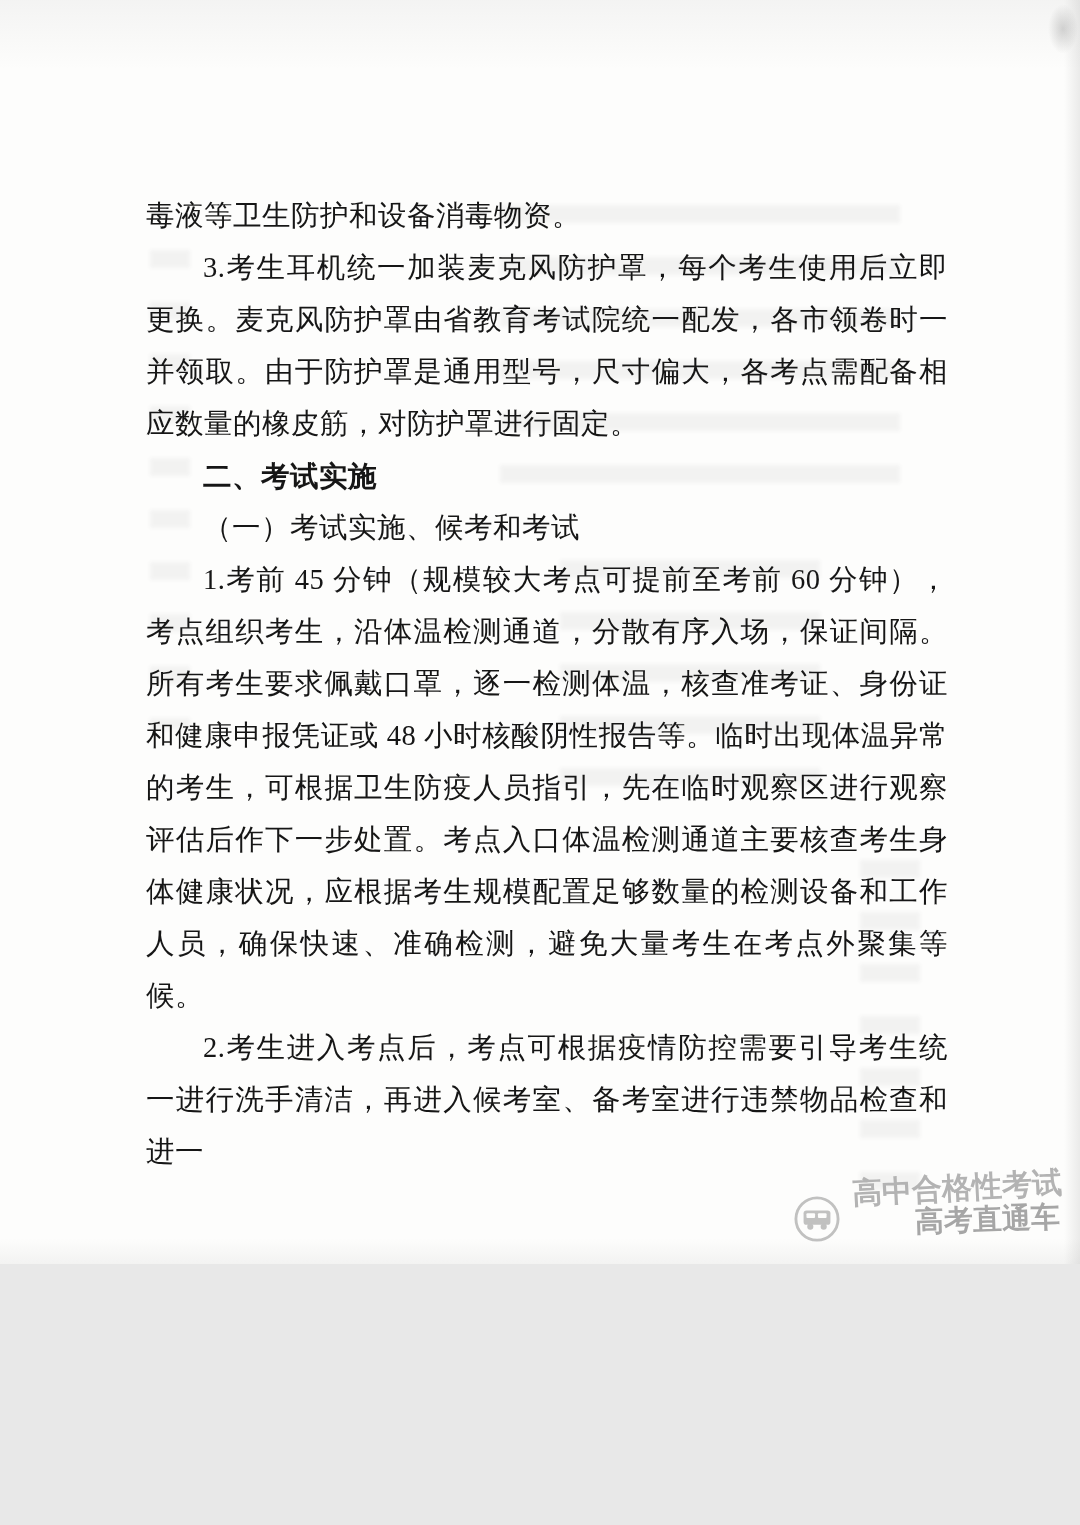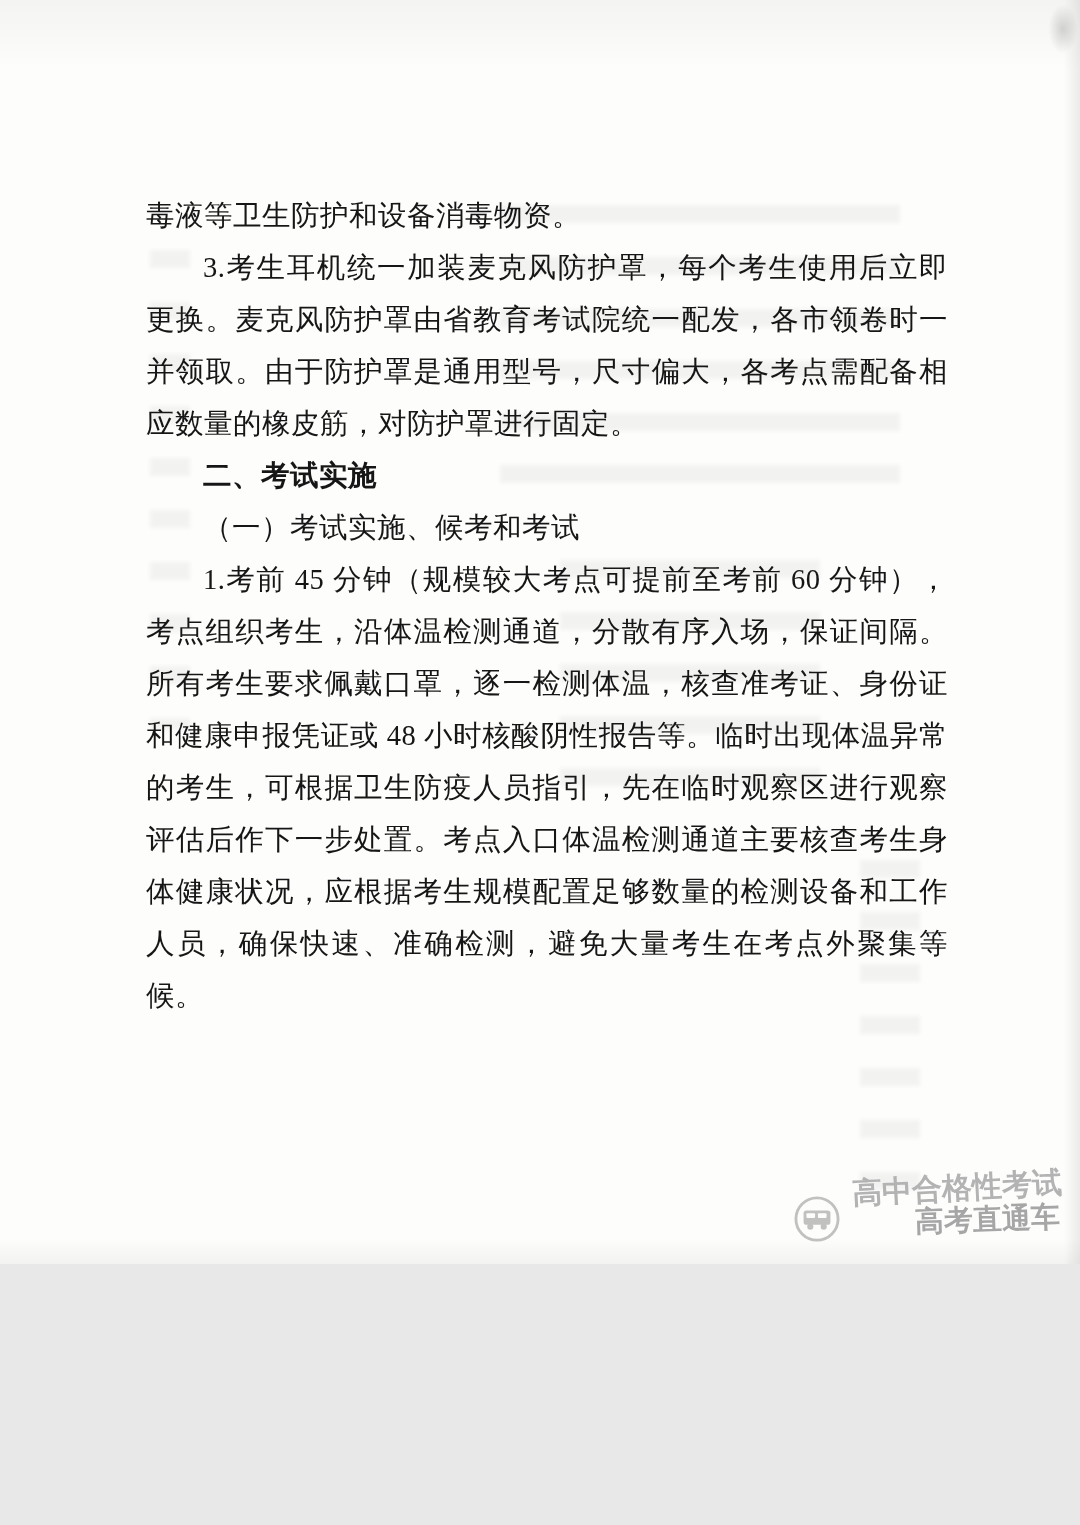--- a/index.html
+++ b/index.html
@@ -64,21 +64,21 @@
   .para {
     margin: 0;
     font-size: 28.5px;
     line-height: 52px;
     text-align: justify;
     letter-spacing: 0.5px;
   }
   .para.indent { text-indent: 2em; }
   .heading-1 {
     margin: 0;
-    font-family: Liberation Serif, serif;
+    font-family: Liberation Sans, sans-serif;
     font-weight: 700;
     font-size: 28.5px;
     line-height: 52px;
     text-indent: 2em;
     letter-spacing: 0.5px;
   }
   .heading-2 {
     margin: 0;
     font-size: 28.5px;
     line-height: 52px;
@@ -147,20 +147,21 @@
   <div class="ghost ghost-b"></div>
   <div class="ghost ghost-c"></div>
   <div class="ghost ghost-d"></div>
 
   <div class="content">
     <p class="para">毒液等卫生防护和设备消毒物资。</p>
     <p class="para indent">3.考生耳机统一加装麦克风防护罩，每个考生使用后立即更换。麦克风防护罩由省教育考试院统一配发，各市领卷时一并领取。由于防护罩是通用型号，尺寸偏大，各考点需配备相应数量的橡皮筋，对防护罩进行固定。</p>
     <p class="heading-1">二、考试实施</p>
     <p class="heading-2">（一）考试实施、候考和考试</p>
     <p class="para indent">1.考前 45 分钟（规模较大考点可提前至考前 60 分钟），考点组织考生，沿体温检测通道，分散有序入场，保证间隔。所有考生要求佩戴口罩，逐一检测体温，核查准考证、身份证和健康申报凭证或 48 小时核酸阴性报告等。临时出现体温异常的考生，可根据卫生防疫人员指引，先在临时观察区进行观察评估后作下一步处置。考点入口体温检测通道主要核查考生身体健康状况，应根据考生规模配置足够数量的检测设备和工作人员，确保快速、准确检测，避免大量考生在考点外聚集等候。</p>
+    <p class="para indent">2.考生进入考点后，考点可根据疫情防控需要引导考生统一进行洗手清洁，再进入候考室、备考室进行违禁物品检查和进一</p>
   </div>
 
   <div class="page-number">19</div>
 
   <div class="watermark">
     <svg class="watermark-logo" viewBox="0 0 48 48" xmlns="http://www.w3.org/2000/svg">
       <circle cx="24" cy="24" r="22" fill="none" stroke="#adadad" stroke-width="3"></circle>
       <rect x="10" y="15" width="28" height="15" rx="3" fill="#adadad"></rect>
       <rect x="13" y="18" width="9" height="5" rx="1" fill="#fdfdfc"></rect>
       <rect x="25" y="18" width="9" height="5" rx="1" fill="#fdfdfc"></rect>

